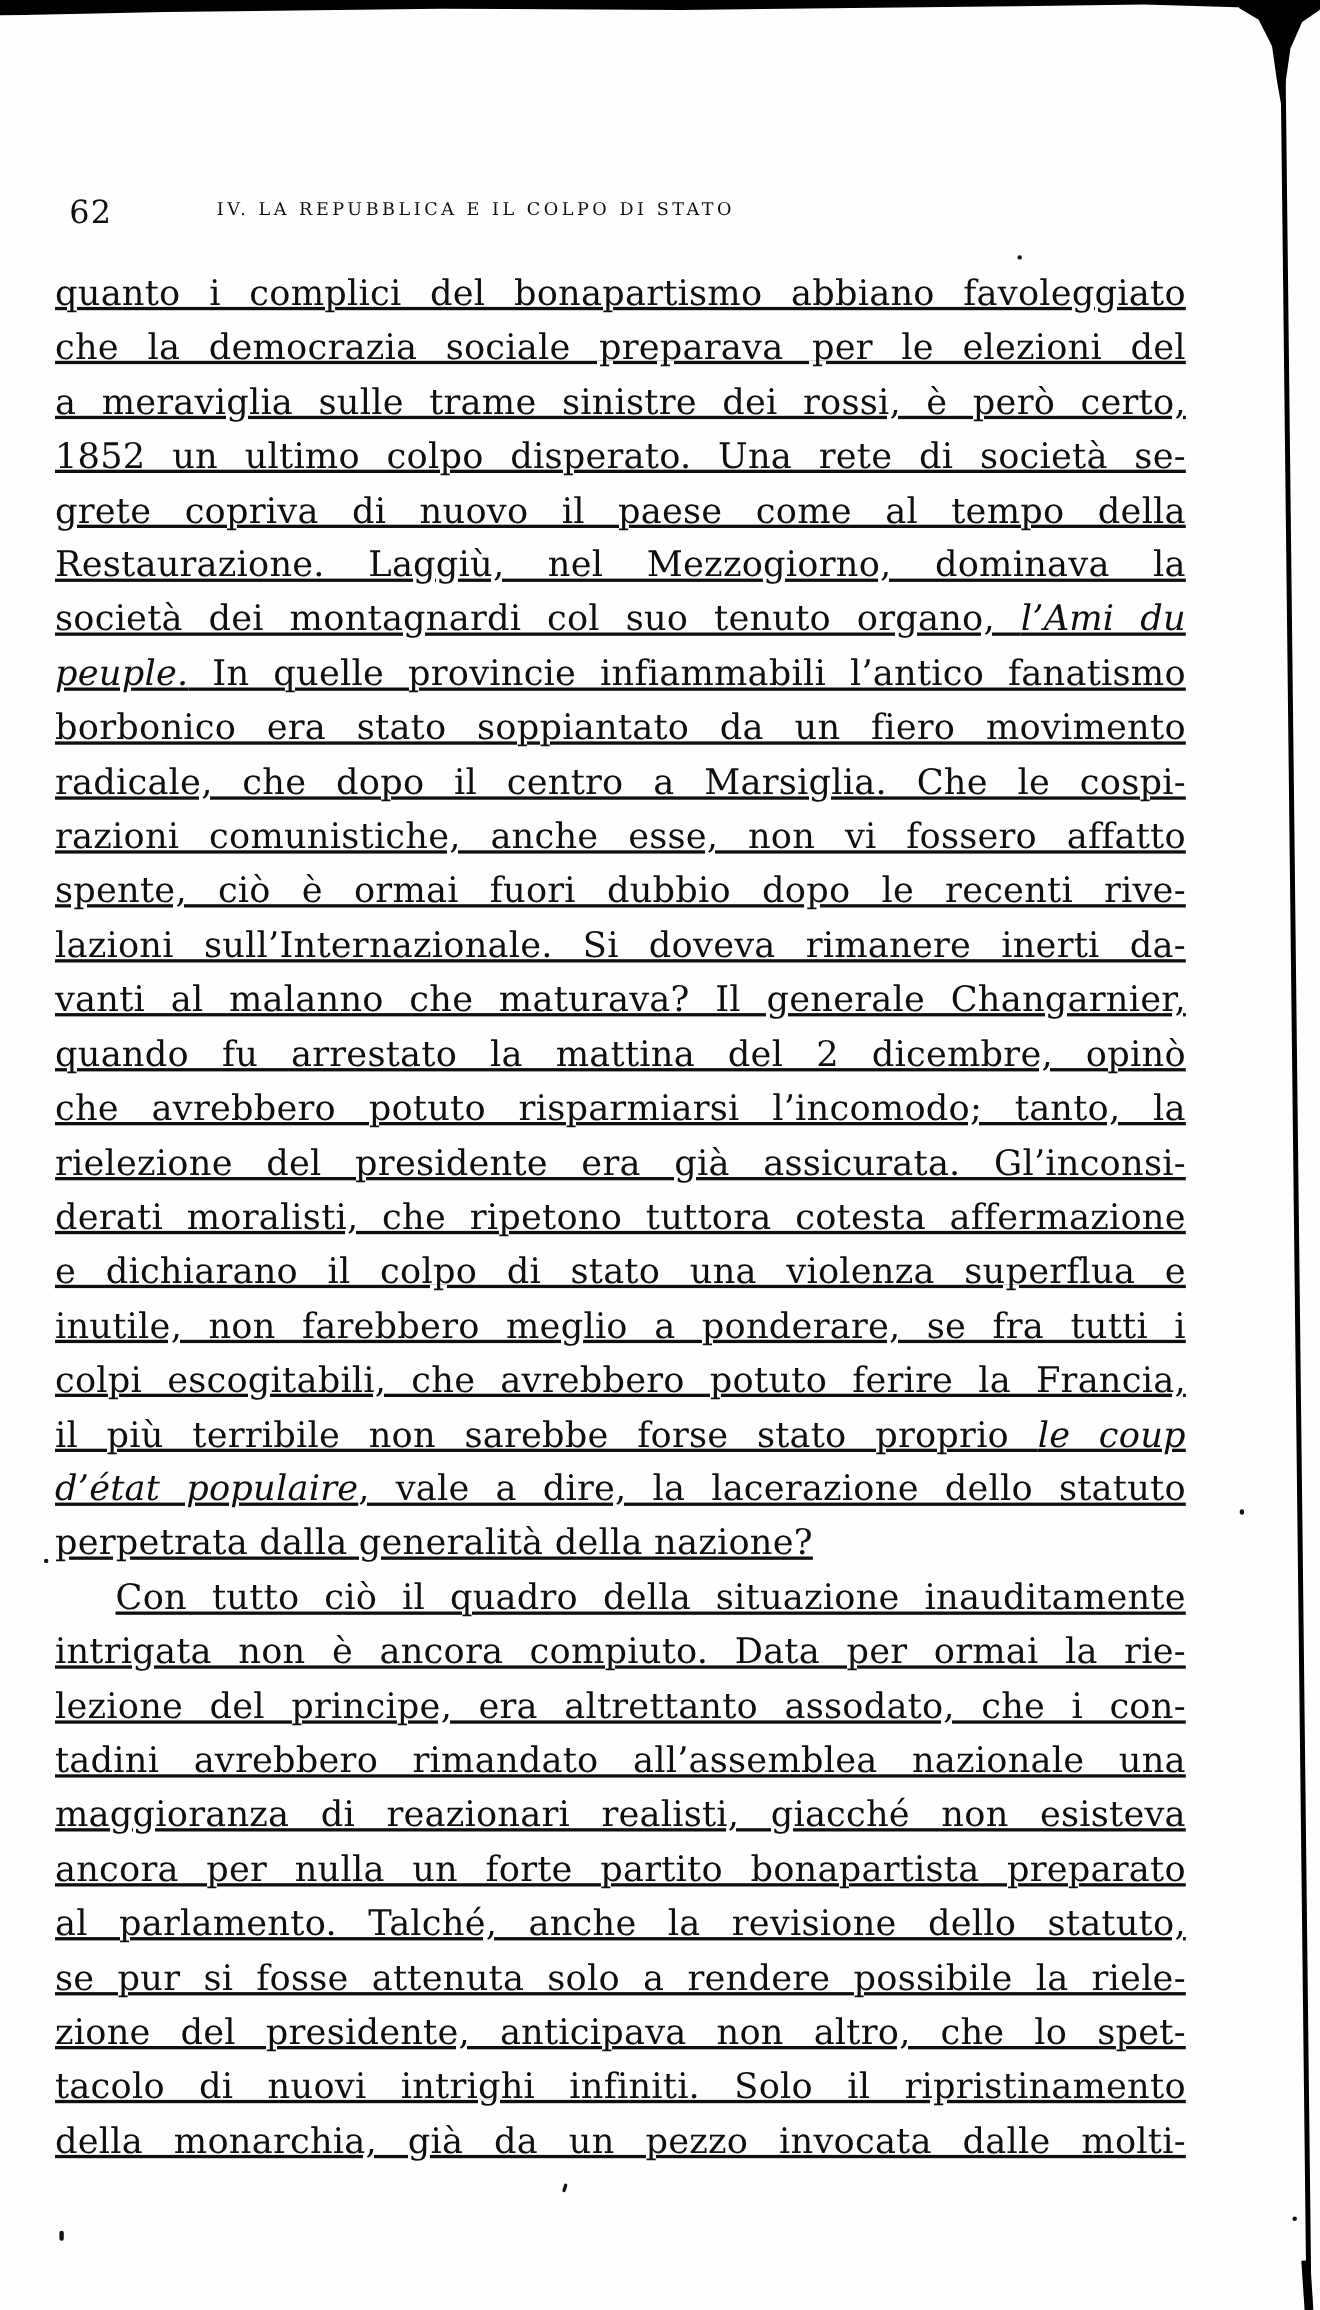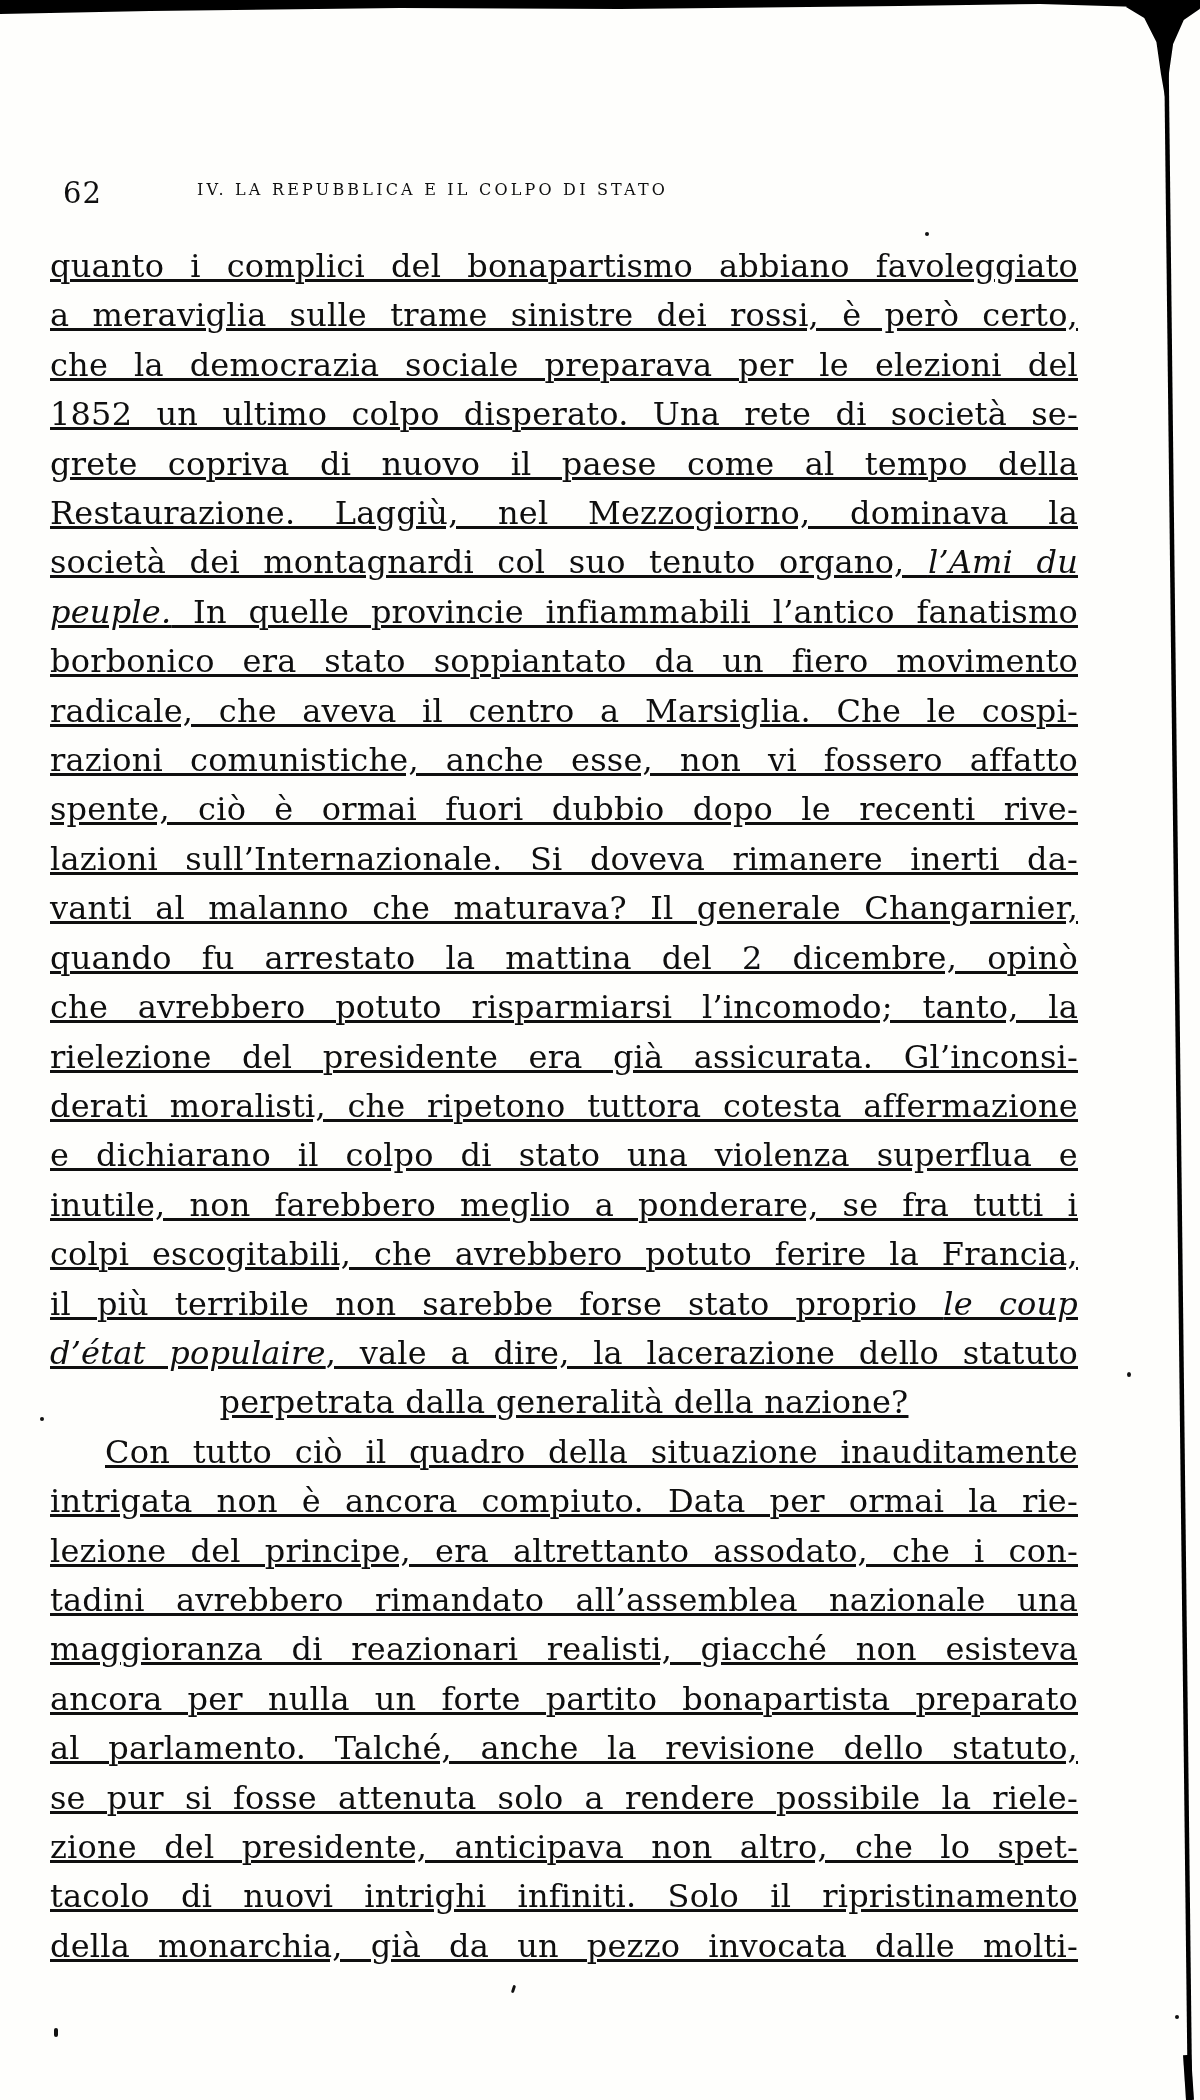--- a/index.html
+++ b/index.html
@@ -26,21 +26,21 @@
   .edge-line { position:absolute; left:0; top:0; pointer-events:none; }
   .speck { position:absolute; background:#111; border-radius:50%; font-style:normal; }
   
   .head-row { position:absolute; top:176px; left:0; width:1200px; height:40px; }
   .pagenum { position:absolute; left:63px; top:0; font-size:29px; letter-spacing:1px; }
   .head { position:absolute; left:197px; top:4px; font-size:16px; letter-spacing:3.2px; white-space:nowrap; }
   
   .textblock { position:absolute; left:50px; top:242px; width:1028px;text-decoration:underline; }
   .line { line-height:49.4px; font-size:32px; letter-spacing:0.2px; }
   .just { text-align:justify; text-align-last:justify; }
-  .endline { text-align:center; }
+  .endline { text-align:left; }
   .indent { text-indent:55px; }
   .line i { font-style:italic; }
 </style>
 </head>
 <body>
 
 <div class="page">
 
   <div class="edge-top"></div>
   <div class="blob"></div>
@@ -55,29 +55,29 @@
   <i class="speck" style="left:512px; top:1985px; width:3px; height:8px; border-radius:2px; transform:rotate(18deg);"></i>
   <i class="speck" style="left:1175px; top:2015px; width:4px; height:4px;"></i>
 
   <div class="head-row">
     <span class="pagenum">62</span>
     <span class="head">IV. LA REPUBBLICA E IL COLPO DI STATO</span>
   </div>
 
   <div class="textblock">
       <div class="line just"><span>quanto i complici del bonapartismo abbiano favoleggiato</span></div>
+      <div class="line just"><span>che la democrazia sociale preparava per le elezioni del</span></div>
       <div class="line just"><span>a meraviglia sulle trame sinistre dei rossi, è però certo,</span></div>
-      <div class="line just"><span>che la democrazia sociale preparava per le elezioni del</span></div>
       <div class="line just"><span>1852 un ultimo colpo disperato. Una rete di società se-</span></div>
       <div class="line just"><span>grete copriva di nuovo il paese come al tempo della</span></div>
       <div class="line just"><span>Restaurazione. Laggiù, nel Mezzogiorno, dominava la</span></div>
       <div class="line just"><span>società dei montagnardi col suo tenuto organo, </span><i>l’Ami du</i></div>
       <div class="line just"><i>peuple.</i><span> In quelle provincie infiammabili l’antico fanatismo</span></div>
       <div class="line just"><span>borbonico era stato soppiantato da un fiero movimento</span></div>
-      <div class="line just"><span>radicale, che aveva il centro a Marsiglia. Che le cospi-</span></div>
+      <div class="line just"><span>radicale, che dopo il centro a Marsiglia. Che le cospi-</span></div>
       <div class="line just"><span>razioni comunistiche, anche esse, non vi fossero affatto</span></div>
       <div class="line just"><span>spente, ciò è ormai fuori dubbio dopo le recenti rive-</span></div>
       <div class="line just"><span>lazioni sull’Internazionale. Si doveva rimanere inerti da-</span></div>
       <div class="line just"><span>vanti al malanno che maturava? Il generale Changarnier,</span></div>
       <div class="line just"><span>quando fu arrestato la mattina del 2 dicembre, opinò</span></div>
       <div class="line just"><span>che avrebbero potuto risparmiarsi l’incomodo; tanto, la</span></div>
       <div class="line just"><span>rielezione del presidente era già assicurata. Gl’inconsi-</span></div>
       <div class="line just"><span>derati moralisti, che ripetono tuttora cotesta affermazione</span></div>
       <div class="line just"><span>e dichiarano il colpo di stato una violenza superflua e</span></div>
       <div class="line just"><span>inutile, non farebbero meglio a ponderare, se fra tutti i</span></div>

